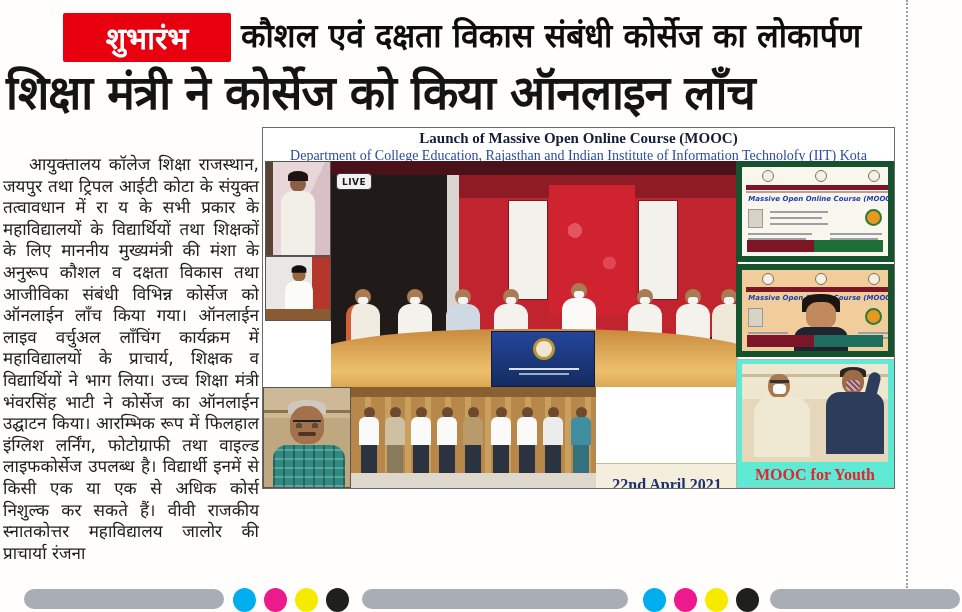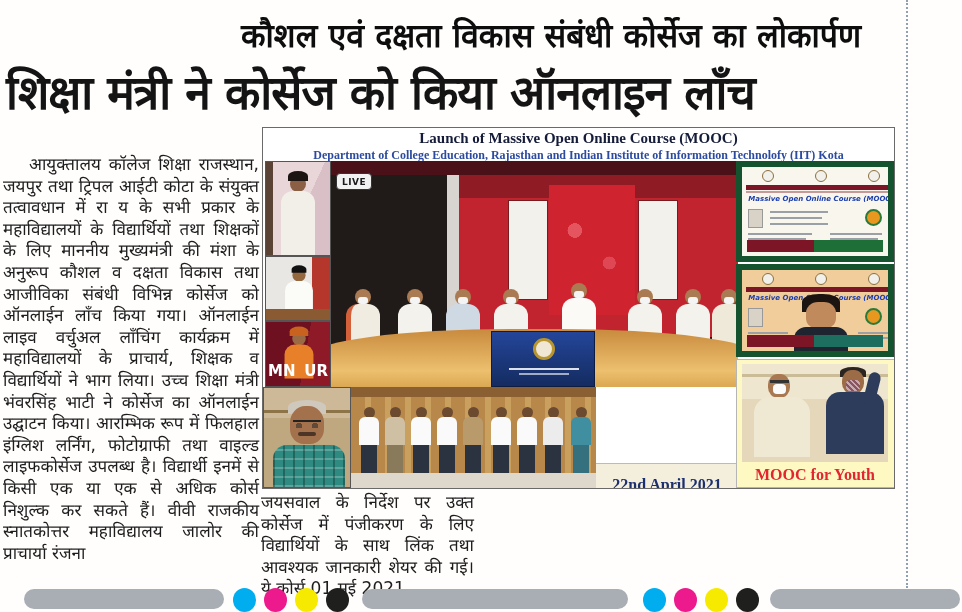--- a/index.html
+++ b/index.html
@@ -45,21 +45,21 @@
   .collage {
     left:262px; top:127px; width:633px; height:362px;
     background:#fff; border:1px solid #6a6a6a; overflow:hidden;
   }
   .ph-title {
     left:0; top:2px; width:631px; text-align:center;
     font-family:"Liberation Serif", serif; font-weight:bold; font-size:15px; color:#151c3a;
   }
   .ph-sub {
     left:0; top:20px; width:631px; text-align:center;
-    font-family:"Liberation Serif", serif; font-weight:bold; font-size:12px; color:#2c4ba0;
+    font-family:"Liberation Serif", serif; font-weight:normal; font-size:14px; color:#2c4ba0;
   }
 
   
   .cam { overflow:hidden; border:1px solid #555; }
   .cam1 { left:2px; top:33px; width:66px; height:95px;
     background:linear-gradient(115deg,#e9d6d9 0 55%,#d9c0c6 55% 100%); }
   .cam1 .frame { position:absolute; left:0; top:0; width:7px; height:95px; background:#5a4234; }
   .cam2 { left:2px; top:128px; width:66px; height:65px; background:#e9e7e3; }
   .cam2 .redwall { position:absolute; right:0; top:0; width:18px; height:65px; background:#b5372c; }
   .cam2 .desk { position:absolute; left:0; bottom:0; width:66px; height:11px; background:#8a5a33; }
@@ -164,21 +164,21 @@
   .pline { position:absolute; height:2px; background:#9aa0a6; }
   .pboxm { position:absolute; left:5px; bottom:4px; width:68px; height:12px; background:#7c1626; }
   .pboxg { position:absolute; right:5px; bottom:4px; width:69px; height:12px; background:#1e6e38; }
   .pboxt { background:#1d6e5e; }
   .pface { position:absolute; left:52px; top:24px; width:54px; height:69px; }
   .pface .hair { position:absolute; left:8px; top:0; width:38px; height:18px; background:#1c1410; border-radius:45% 45% 0 0; }
   .pface .skin { position:absolute; left:12px; top:8px; width:30px; height:27px; background:#c08a5c; border-radius:40%; }
   .pface .bodyd { position:absolute; left:0; top:33px; width:54px; height:36px; background:#1e2430; border-radius:12px 12px 0 0; }
 
   
-  .moocph { left:473px; top:231px; width:188px; height:129px; background:#fef9c3; border:1px solid #b5b5b5; }
+  .moocph { left:473px; top:231px; width:188px; height:129px; background:#5eead4; border:1px solid #b5b5b5; }
   .moocph .shot { position:absolute; left:5px; top:4px; width:146px; height:98px; overflow:hidden;
     background:linear-gradient(#efe6cf 0 36%, #e4d7ba 36% 100%);
   }
   .moocph .cab { position:absolute; left:0; top:10px; width:146px; height:3px; background:#cbbc98; }
   .mman { position:absolute; }
   .mmanL .head { position:absolute; left:14px; top:0; width:22px; height:24px; background:#a97750; border-radius:45%; }
   .mmanL .mask { position:absolute; left:19px; top:10px; width:13px; height:10px; background:#fafafa; border-radius:4px; }
   .mmanL .spec { position:absolute; left:16px; top:6px; width:19px; height:3px; background:#333; }
   .mmanL .body { position:absolute; left:0px; top:23px; width:56px; height:60px; background:#efe9d4; border-radius:16px 16px 0 0; }
   .mmanR .head { position:absolute; left:16px; top:0px; width:22px; height:24px; background:#9c6c47; border-radius:45%; }
@@ -195,20 +195,21 @@
   .pbar { top:589px; height:20px; border-radius:10px; background:#a9aeb4; }
   .dot { top:588px; width:23px; height:24px; border-radius:50%; }
   .c-cyan { background:#00aeef; } .c-mag { background:#ec1a8c; }
   .c-yel { background:#f6eb00; } .c-blk { background:#1f1f1d; }
 </style>
 </head>
 <body>
 
 <div id="page">
 
+  <div class="abs badge">शुभारंभ</div>
   <div class="abs kicker">कौशल एवं दक्षता विकास संबंधी कोर्सेज का लोकार्पण</div>
   <div class="abs headline">शिक्षा मंत्री ने कोर्सेज को किया ऑनलाइन लाँच</div>
 
   <div class="abs colbody col1">आयुक्तालय कॉलेज शिक्षा राजस्थान, जयपुर तथा ट्रिपल आईटी कोटा के संयुक्त तत्वावधान में रा य के सभी प्रकार के महाविद्यालयों के विद्यार्थियों तथा शिक्षकों के लिए माननीय मुख्यमंत्री की मंशा के अनुरूप कौशल व दक्षता विकास तथा आजीविका संबंधी विभिन्न कोर्सेज को ऑनलाईन लाँच किया गया। ऑनलाईन लाइव वर्चुअल लॉंचिंग कार्यक्रम में महाविद्यालयों के प्राचार्य, शिक्षक व विद्यार्थियों ने भाग लिया। उच्च शिक्षा मंत्री भंवरसिंह भाटी ने कोर्सेज का ऑनलाईन उद्घाटन किया। आरम्भिक रूप में फिलहाल इंग्लिश लर्निंग, फोटोग्राफी तथा वाइल्ड लाइफकोर्सेज उपलब्ध है। विद्यार्थी इनमें से किसी एक या एक से अधिक कोर्स निशुल्क कर सकते हैं। वीवी राजकीय स्नातकोत्तर महाविद्यालय जालोर की प्राचार्या रंजना</div>
 
   <div class="abs collage">
     <div class="abs ph-title">Launch of Massive Open Online Course (MOOC)</div>
     <div class="abs ph-sub">Department of College Education, Rajasthan and Indian Institute of Information Technolofy (IIT) Kota</div>
 
     <div class="abs cam cam1">
@@ -220,29 +221,20 @@
       </div>
     </div>
     <div class="abs cam cam2">
       <div class="redwall"></div>
       <div class="sp" style="left:15px; top:6px; transform:scale(.82);">
         <div class="head" style="background:#96683f;"></div>
         <div style="position:absolute;left:9px;top:-4px;width:18px;height:9px;background:#111;border-radius:50% 50% 0 0;"></div>
         <div class="torso" style="background:#fbfbf8;"></div>
       </div>
       <div class="desk"></div>
-    </div>
-    <div class="abs cam cam3">
-      <div class="sp" style="left:15px; top:5px; transform:scale(.85);">
-        <div class="head" style="background:#9a6a45;"></div>
-        <div style="position:absolute;left:7px;top:-6px;width:22px;height:11px;background:#c9611f;border-radius:50% 50% 0 0;"></div>
-        <div class="torso" style="background:#e8802a;"></div>
-      </div>
-      <span class="mnit mnitL">MN</span>
-      <span class="mnit mnitR">UR</span>
     </div>
     <div class="abs cam cam4">
       <div class="shelf"></div>
       <div class="grayhair"></div>
       <div class="bighead"></div>
       <div class="glasses"></div>
       <div class="mustache"></div>
       <div class="plaid"></div>
     </div>
 
@@ -414,21 +406,20 @@
             <div class="head"></div>
             <div class="mask"></div>
             <div class="body"></div>
             <div class="arm"></div>
         </div>
       </div>
       <div class="mooccap">MOOC for Youth</div>
     </div>
   </div>
 
-  <div class="abs colbody col2">जयसवाल के निर्देश पर उक्त कोर्सेज में पंजीकरण के लिए विद्यार्थियों के साथ लिंक तथा आवश्यक जानकारी शेयर की गई। ये कोर्स 01 मई 2021</div>
 
   <div class="abs dotted-v"></div>
 
   <div class="abs pbar" style="left:24px;width:200px;"></div>
   <div class="abs dot c-cyan" style="left:233px;"></div>
   <div class="abs dot c-mag" style="left:264px;"></div>
   <div class="abs dot c-yel" style="left:295px;"></div>
   <div class="abs dot c-blk" style="left:326px;"></div>
   <div class="abs pbar" style="left:362px;width:266px;"></div>
   <div class="abs dot c-cyan" style="left:643px;"></div>

